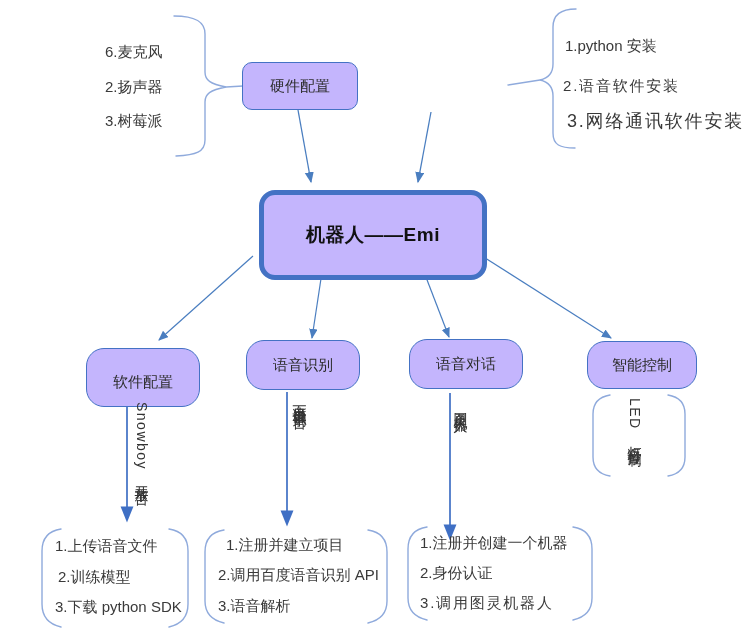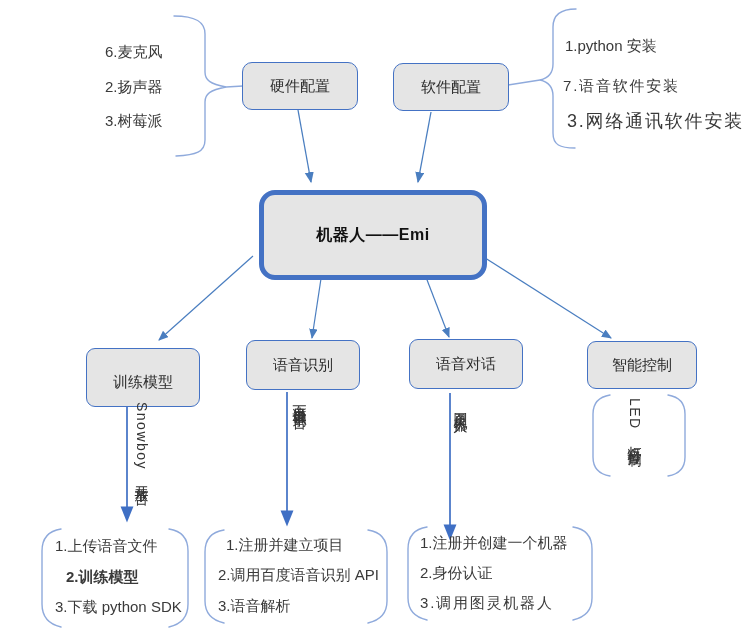--- a/index.html
+++ b/index.html
@@ -3,28 +3,28 @@
 <meta charset="utf-8">
 <style>
   html,body{margin:0;padding:0;background:#fff;}
   .stage{
     position:relative;width:744px;height:639px;background:#ffffff;overflow:hidden;
     font-family:"Liberation Sans","DejaVu Sans",sans-serif;color:#333;
   }
   .lines{position:absolute;left:0;top:0;z-index:0;}
   .box{
     position:absolute;z-index:2;display:flex;align-items:center;justify-content:center;
-    border:1.6px solid #4472C4;border-radius:10px;background:#e5e5e5;
+    border:1.6px solid #4472C4;border-radius:10px;background:#c4b5fd;
     font-size:15px;color:#2d2d2d;white-space:nowrap;
   }
   .box-main{
     border-width:5px;border-color:#4472C4;border-radius:16px;
-    font-weight:bold;font-size:16px;color:#111;letter-spacing:.5px;
+    font-weight:bold;font-size:19px;color:#111;letter-spacing:.5px;
   }
-  .row-box{border-radius:9px;border-width:1.4px;}
+  .row-box{border-radius:18px;border-width:1.4px;}
   .pad-top{padding-top:9px;}
   .item{position:absolute;z-index:2;font-size:15px;white-space:nowrap;color:#3a3a3a;}
   .vtext{
     position:absolute;z-index:2;writing-mode:vertical-rl;text-orientation:mixed;
     font-size:14px;letter-spacing:1.5px;color:#333;white-space:nowrap;
   }
   .ls{letter-spacing:1.8px;}
 </style>
 </head>
 <body>
@@ -82,40 +82,39 @@
       <path d="M 427,527 C 414,529 408,536 408,549 L 408,598 C 408,610 414,617 427,620"></path>
       <path d="M 573,527 C 586,529 592,536 592,549 L 592,598 C 592,610 586,617 573,620"></path>
     </g>
   </svg>
 
   <div class="item" style="left:105px;top:43px;">6.麦克风</div>
   <div class="item" style="left:105px;top:78px;">2.扬声器</div>
   <div class="item" style="left:105px;top:112px;">3.树莓派</div>
 
   <div class="item" style="left:565px;top:37px;">1.python 安装</div>
-  <div class="item ls" style="left:563px;top:77px;">7.语音软件安装</div>
+  <div class="item ls" style="left:563px;top:77px;">2.语音软件安装</div>
   <div class="item ls" style="left:567px;top:109px;font-size:18px;">3.网络通讯软件安装</div>
 
   <div class="box" style="left:242px;top:62px;width:114px;height:46px;">硬件配置</div>
-  <div class="box" style="left:393px;top:63px;width:114px;height:46px;">软件配置</div>
 
   <div class="box box-main" style="left:259px;top:190px;width:218px;height:80px;">机器人——Emi</div>
 
-  <div class="box row-box pad-top" style="left:86px;top:348px;width:112px;height:48px;">训练模型</div>
+  <div class="box row-box pad-top" style="left:86px;top:348px;width:112px;height:48px;">软件配置</div>
   <div class="box row-box" style="left:246px;top:340px;width:112px;height:48px;">语音识别</div>
   <div class="box row-box" style="left:409px;top:339px;width:112px;height:48px;">语音对话</div>
   <div class="box row-box" style="left:587px;top:341px;width:108px;height:46px;">智能控制</div>
 
   <div class="vtext" style="left:133px;top:402px;height:128px;">Snowboy 开放平台</div>
   <div class="vtext" style="left:291px;top:394px;height:132px;">百度语音识别平台</div>
   <div class="vtext" style="left:452px;top:402px;height:92px;">图灵机器人</div>
   <div class="vtext" style="left:626px;top:398px;height:112px;">LED 灯语音控制</div>
 
   <div class="item" style="left:55px;top:537px;">1.上传语音文件</div>
-  <div class="item" style="left:66px;top:568px;font-weight:bold;">2.训练模型</div>
+  <div class="item" style="left:58px;top:568px;">2.训练模型</div>
   <div class="item" style="left:55px;top:598px;">3.下载 python SDK</div>
 
   <div class="item" style="left:218px;top:536px;margin-left:8px;">1.注册并建立项目</div>
   <div class="item" style="left:218px;top:566px;">2.调用百度语音识别 API</div>
   <div class="item" style="left:218px;top:597px;">3.语音解析</div>
 
   <div class="item" style="left:420px;top:534px;">1.注册并创建一个机器</div>
   <div class="item" style="left:420px;top:564px;">2.身份认证</div>
   <div class="item ls" style="left:420px;top:594px;">3.调用图灵机器人</div>
 

